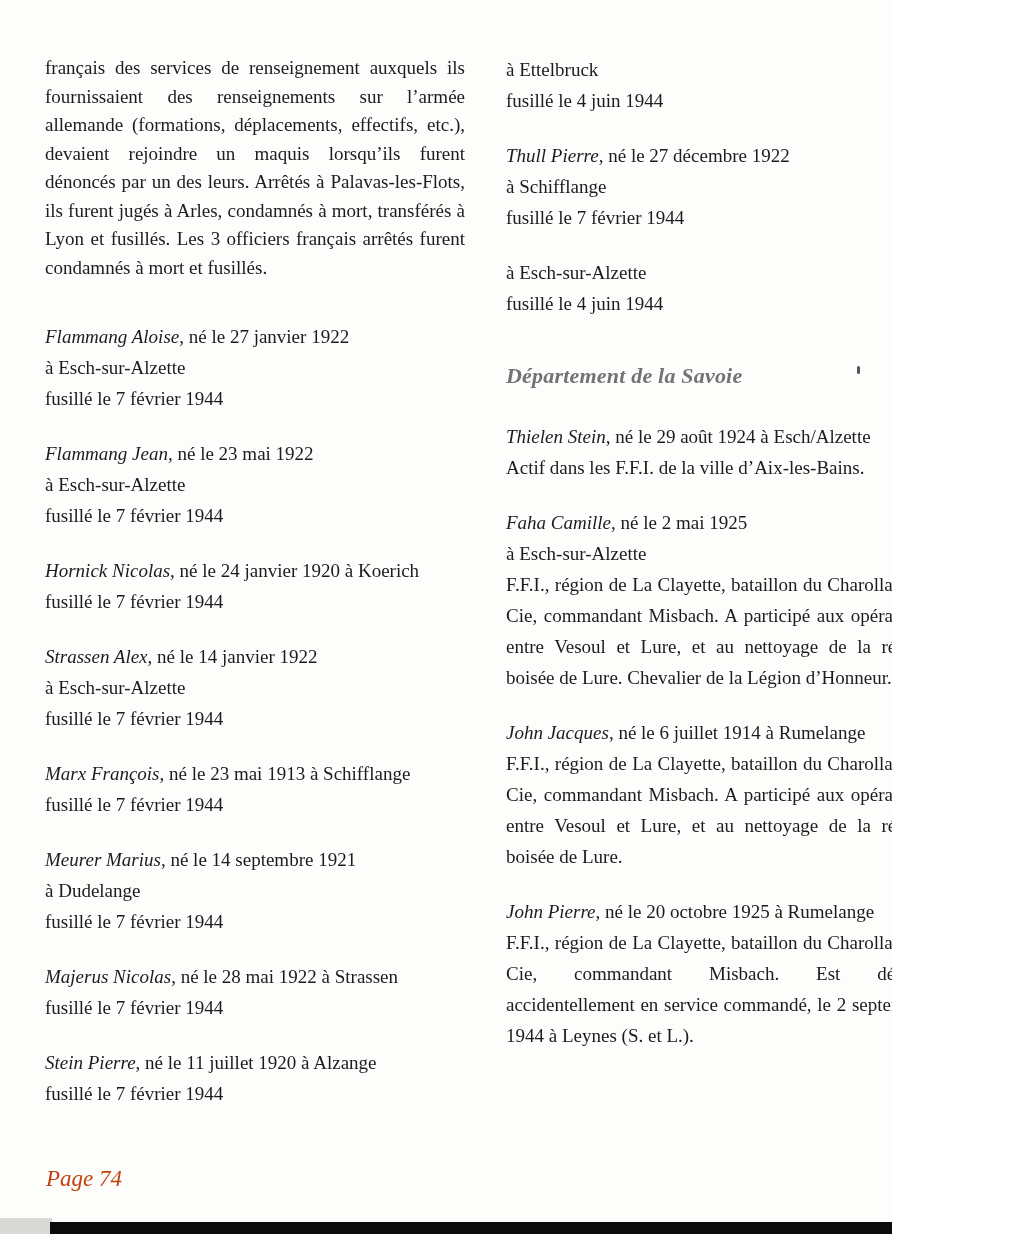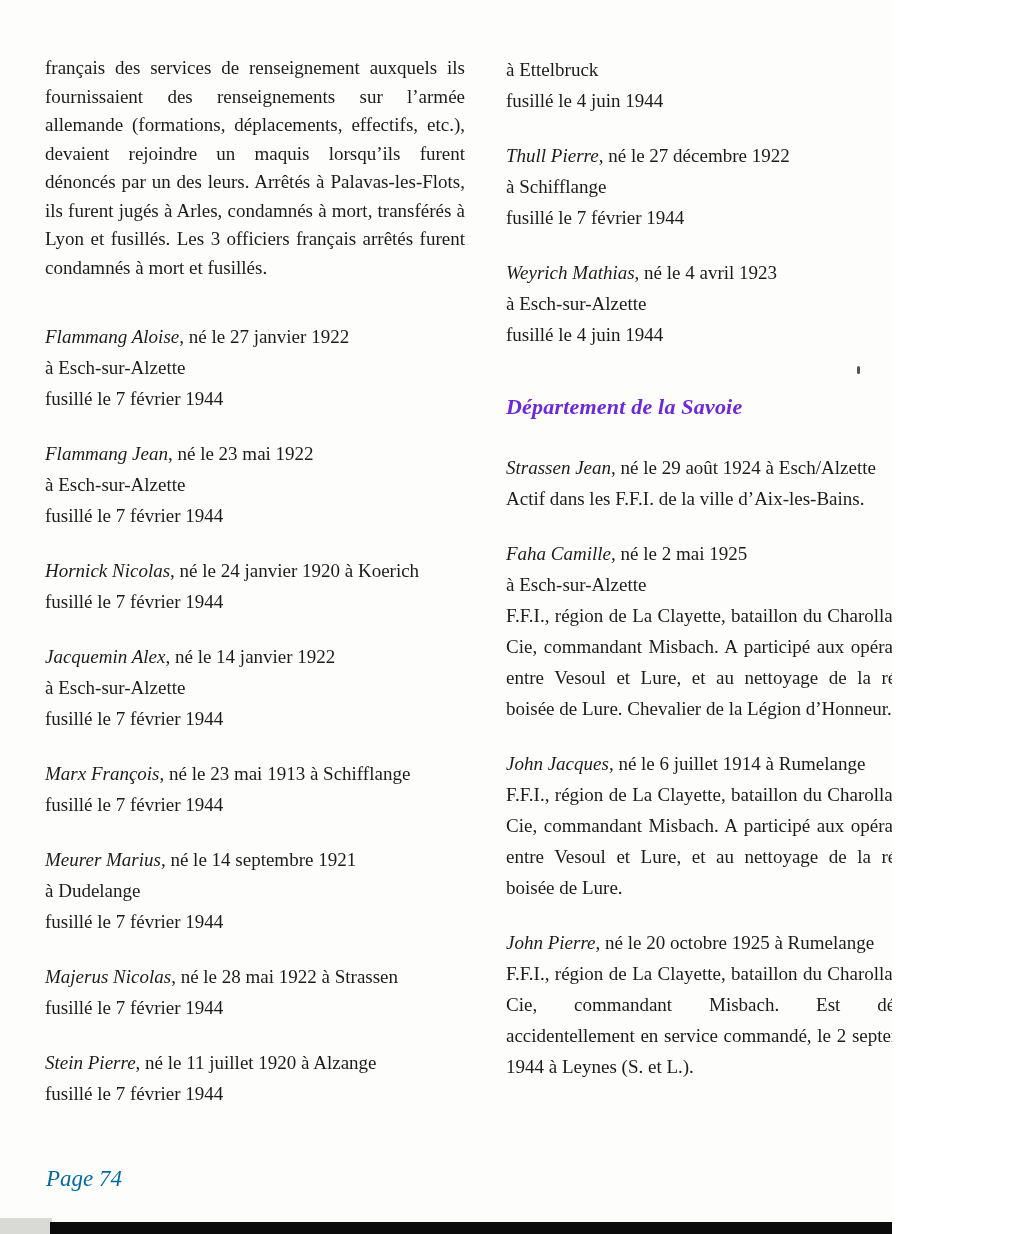--- a/index.html
+++ b/index.html
@@ -18,26 +18,26 @@
     font-size:19px;line-height:28.5px;text-align:justify;margin:0 0 0 0;
   }
   .entries-block{margin-top:39px;}
   .entry{margin:0 0 24px 0;}
   .entry p{margin:0;font-size:19px;line-height:31px;}
   .pname{font-style:italic;}
   .desc{
     font-size:19px;line-height:30px;text-align:justify;margin:4px 0 0 0;
   }
   .dept-heading{
-    font-style:italic;font-size:22px;color:#6d28d9;
+    font-style:italic;font-size:22px;color:#737373;
     margin:44px 0 32px 0;letter-spacing:0.2px;
   }
   .page-number{
     position:absolute;left:46px;top:1166px;
-    font-style:italic;font-size:23px;color:#0369a1;
+    font-style:italic;font-size:23px;color:#c2410c;
   }
   
   .edge-right{position:absolute;left:1006px;top:492px;width:3px;height:730px;background:#141414;}
   .edge-bottom{position:absolute;left:50px;top:1222px;width:974px;height:12px;background:#0b0b0b;}
   .edge-bottom-fade{position:absolute;left:0px;top:1218px;width:52px;height:16px;background:#d9d9d5;}
   .corner-mark{position:absolute;left:896px;top:0px;width:14px;height:5px;background:#1a1a1a;}
   .stray-mark{position:absolute;left:857px;top:366px;width:3px;height:8px;background:#555;border-radius:2px;}
 </style>
 </head>
 <body>
@@ -60,21 +60,21 @@
         <p>à Esch-sur-Alzette</p>
         <p>fusillé le 7 février 1944</p>
       </div>
 
       <div class="entry">
         <p><span class="pname">Hornick Nicolas</span><span>, né le 24 janvier 1920 à Koerich</span></p>
         <p>fusillé le 7 février 1944</p>
       </div>
 
       <div class="entry">
-        <p><span class="pname">Jacquemin Alex</span><span>, né le 14 janvier 1922</span></p>
+        <p><span class="pname">Strassen Alex</span><span>, né le 14 janvier 1922</span></p>
         <p>à Esch-sur-Alzette</p>
         <p>fusillé le 7 février 1944</p>
       </div>
 
       <div class="entry">
         <p><span class="pname">Marx François</span><span>, né le 23 mai 1913 à Schifflange</span></p>
         <p>fusillé le 7 février 1944</p>
       </div>
 
       <div class="entry">
@@ -103,29 +103,28 @@
       <p>fusillé le 4 juin 1944</p>
     </div>
 
     <div class="entry">
       <p><span class="pname">Thull Pierre</span><span>, né le 27 décembre 1922</span></p>
       <p>à Schifflange</p>
       <p>fusillé le 7 février 1944</p>
     </div>
 
     <div class="entry">
-      <p><span class="pname">Weyrich Mathias</span><span>, né le 4 avril 1923</span></p>
       <p>à Esch-sur-Alzette</p>
       <p>fusillé le 4 juin 1944</p>
     </div>
 
     <h2 class="dept-heading">Département de la Savoie</h2>
 
     <div class="entry">
-      <p><span class="pname">Strassen Jean</span><span>, né le 29 août 1924 à Esch/Alzette</span></p>
+      <p><span class="pname">Thielen Stein</span><span>, né le 29 août 1924 à Esch/Alzette</span></p>
       <p>Actif dans les F.F.I. de la ville d’Aix-les-Bains.</p>
     </div>
 
 
     <div class="entry">
       <p><span class="pname">Faha Camille</span><span>, né le 2 mai 1925</span></p>
       <p>à Esch-sur-Alzette</p>
       <p class="desc">F.F.I., région de La Clayette, bataillon du Charollais, 3ᵉ Cie, commandant Misbach. A participé aux opérations entre Vesoul et Lure, et au nettoyage de la région boisée de Lure. Chevalier de la Légion d’Honneur.</p>
     </div>
 

